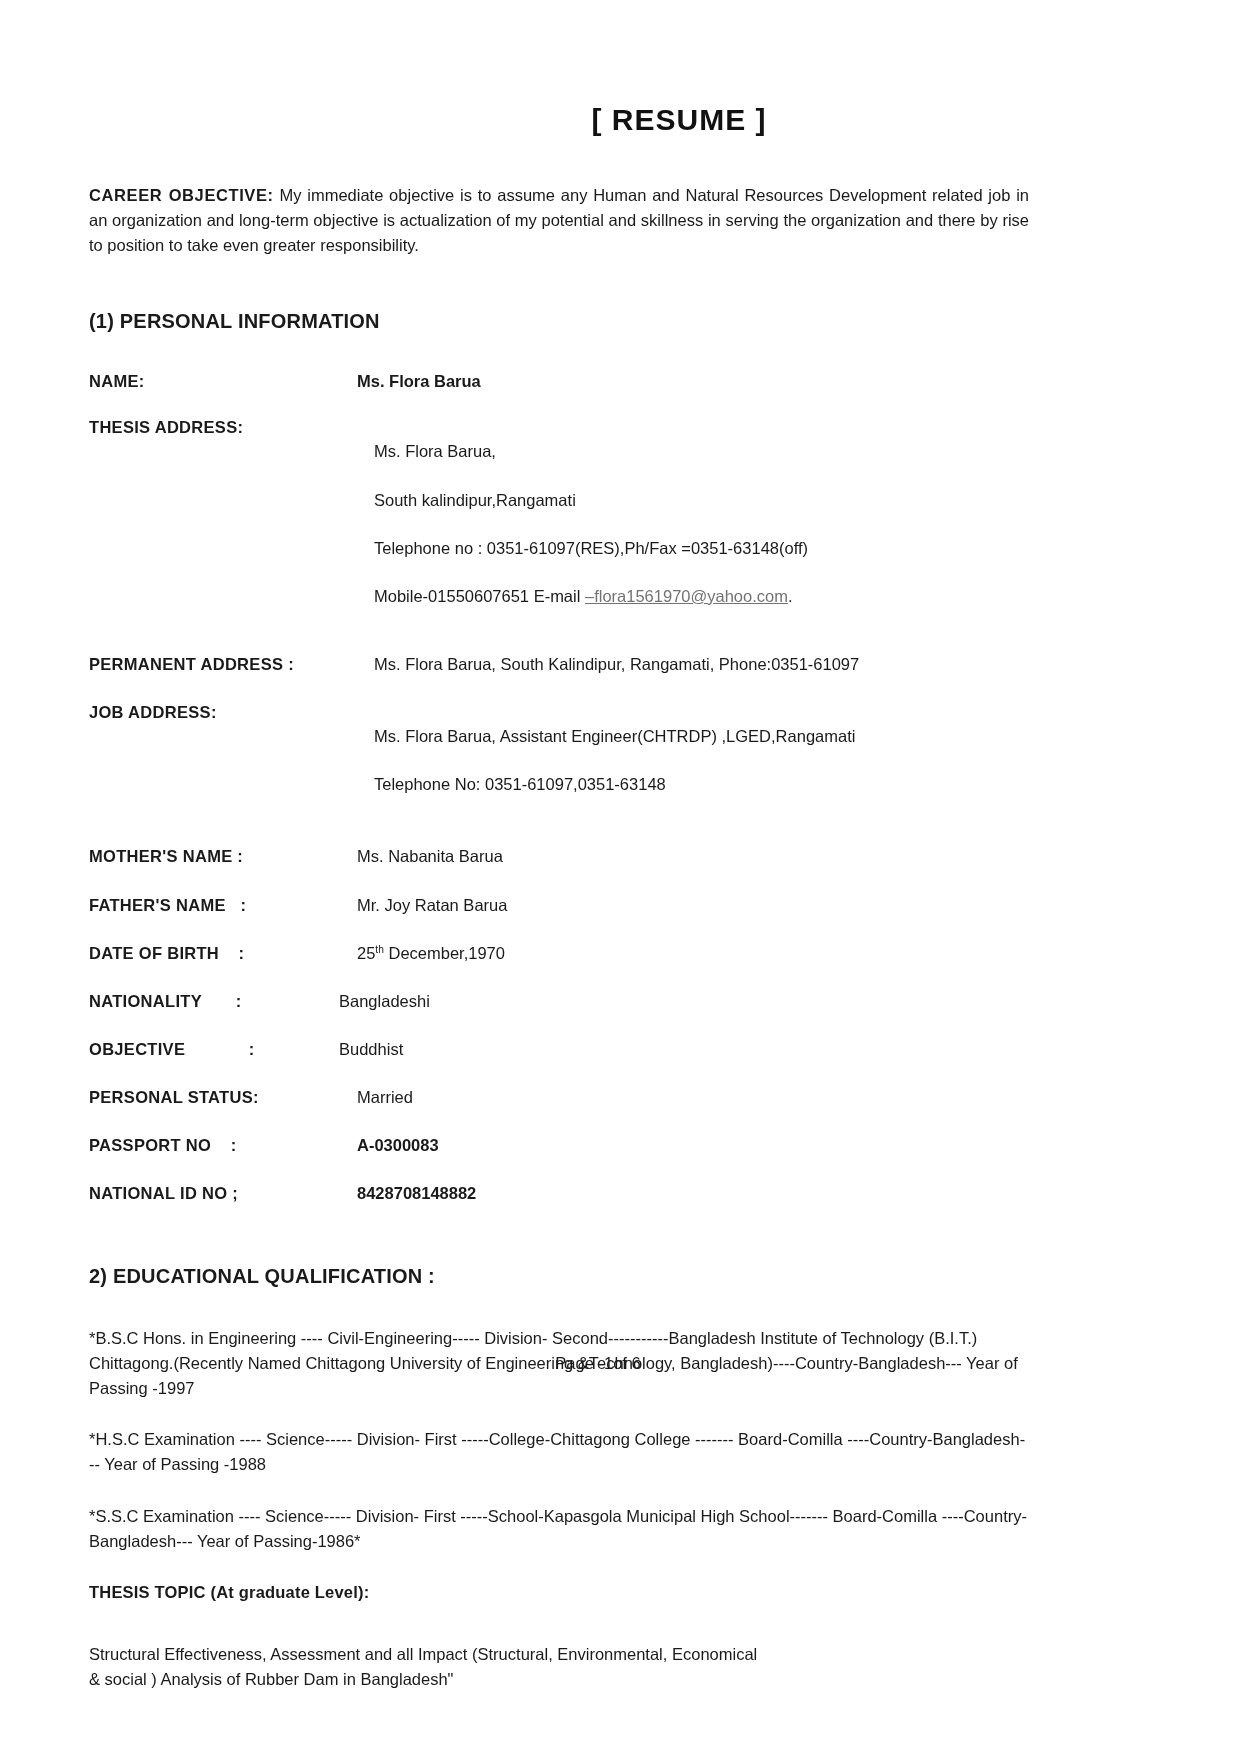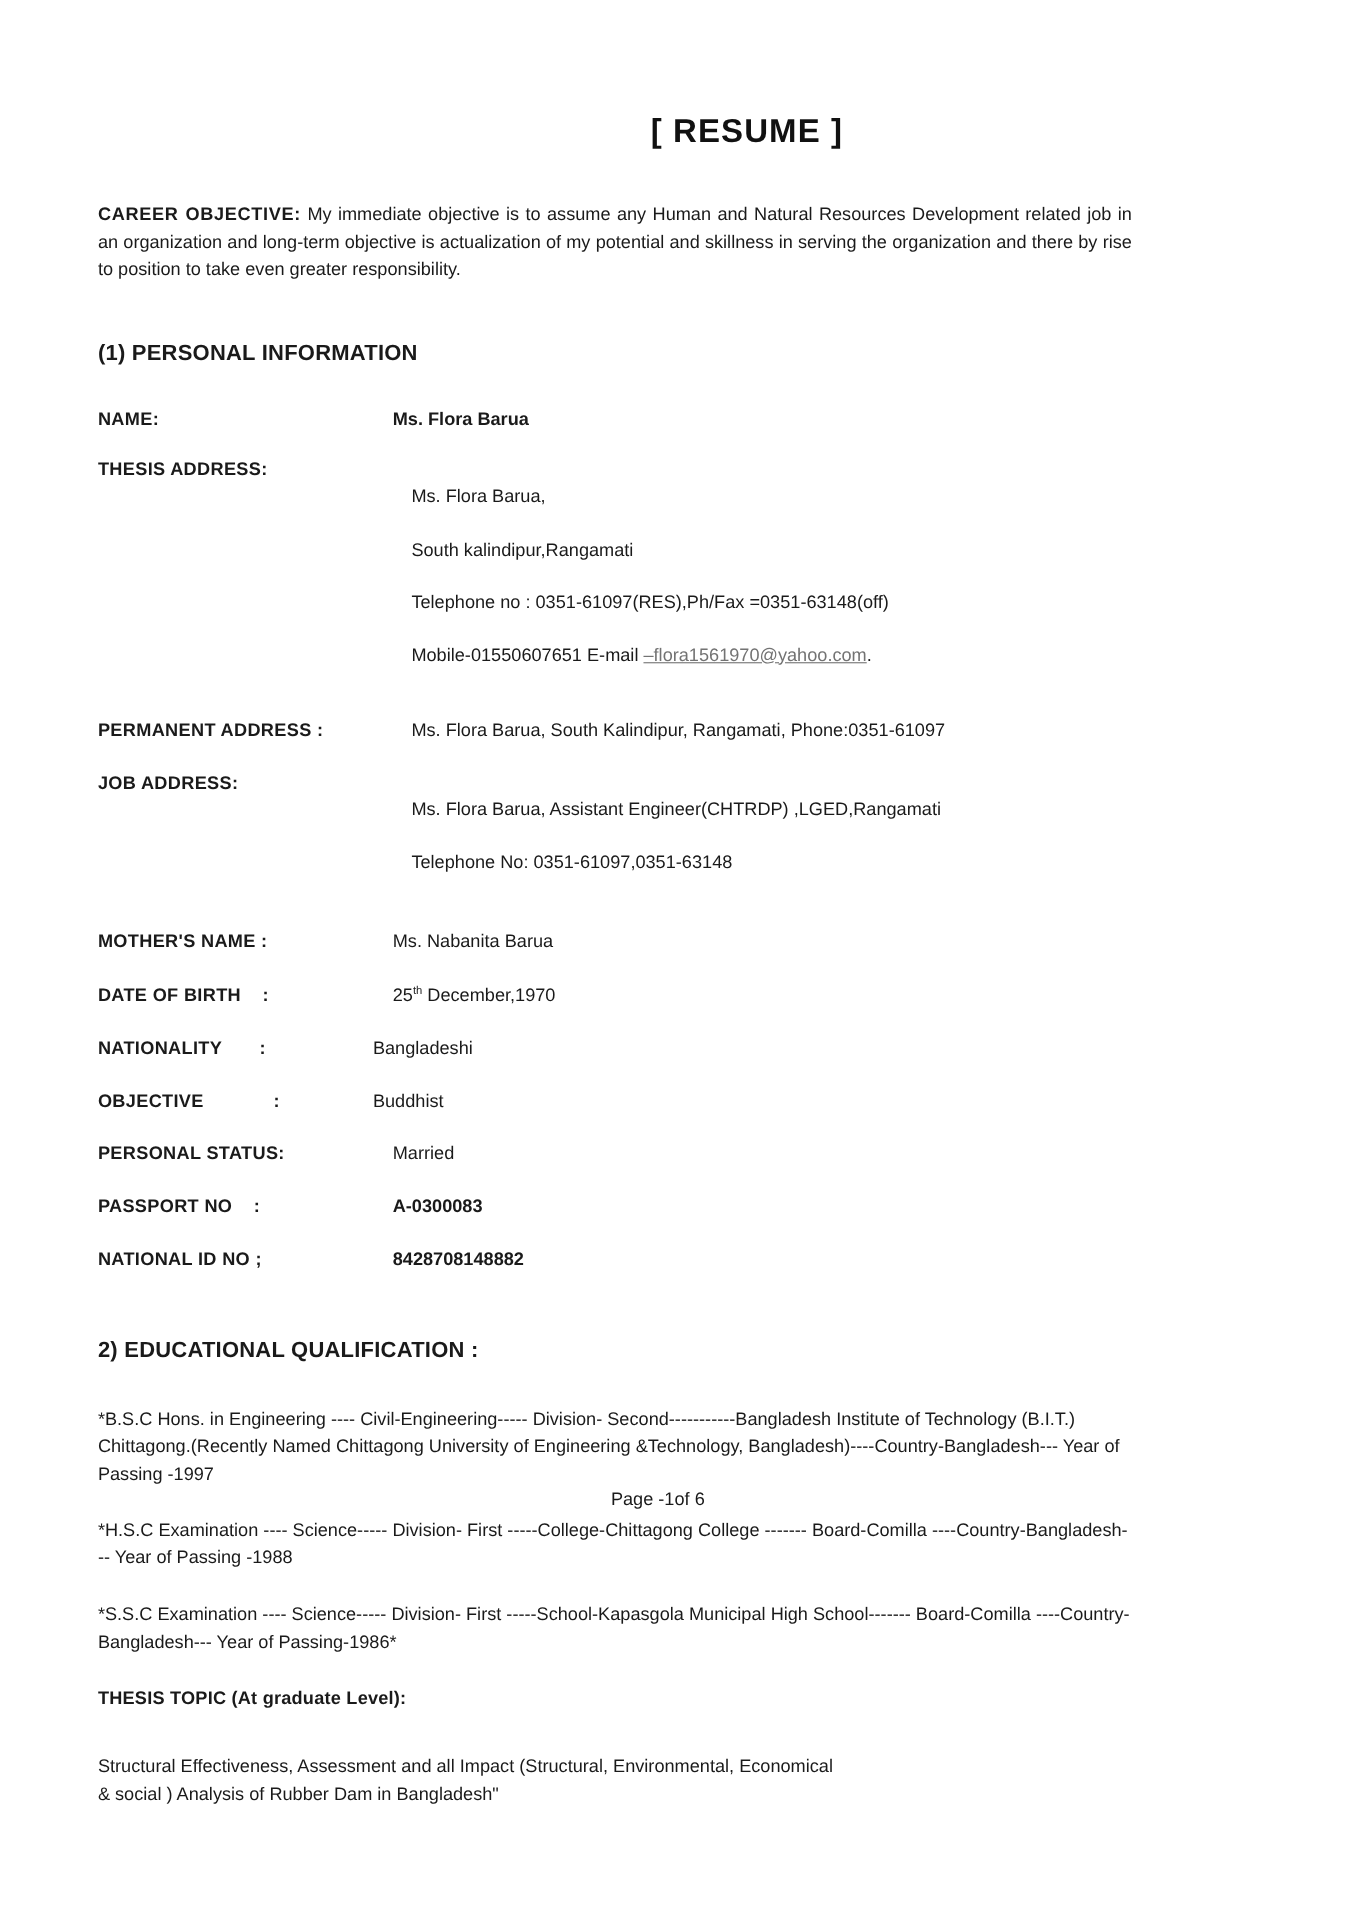--- a/index.html
+++ b/index.html
@@ -185,20 +185,24 @@
           <div>Ms. Flora Barua, Assistant Engineer(CHTRDP) ,LGED,Rangamati</div>
           <div>Telephone No: 0351-61097,0351-63148</div>
         </div>
       </div>
 
       <div class="info-row">
         <div class="info-label w268">MOTHER'S NAME :</div>
         <div class="info-value">Ms.  Nabanita Barua</div>
       </div>
 
+      <div class="info-row">
+        <div class="info-label w268">FATHER'S NAME   :</div>
+        <div class="info-value">Mr. Joy Ratan Barua</div>
+      </div>
 
       <div class="info-row">
         <div class="info-label w268">DATE OF BIRTH    :</div>
         <div class="info-value"><span>25</span><sup class="ord">th</sup><span>  December,1970</span></div>
       </div>
 
       <div class="info-row">
         <div class="info-label w250">NATIONALITY       :</div>
         <div class="info-value">Bangladeshi</div>
       </div>

